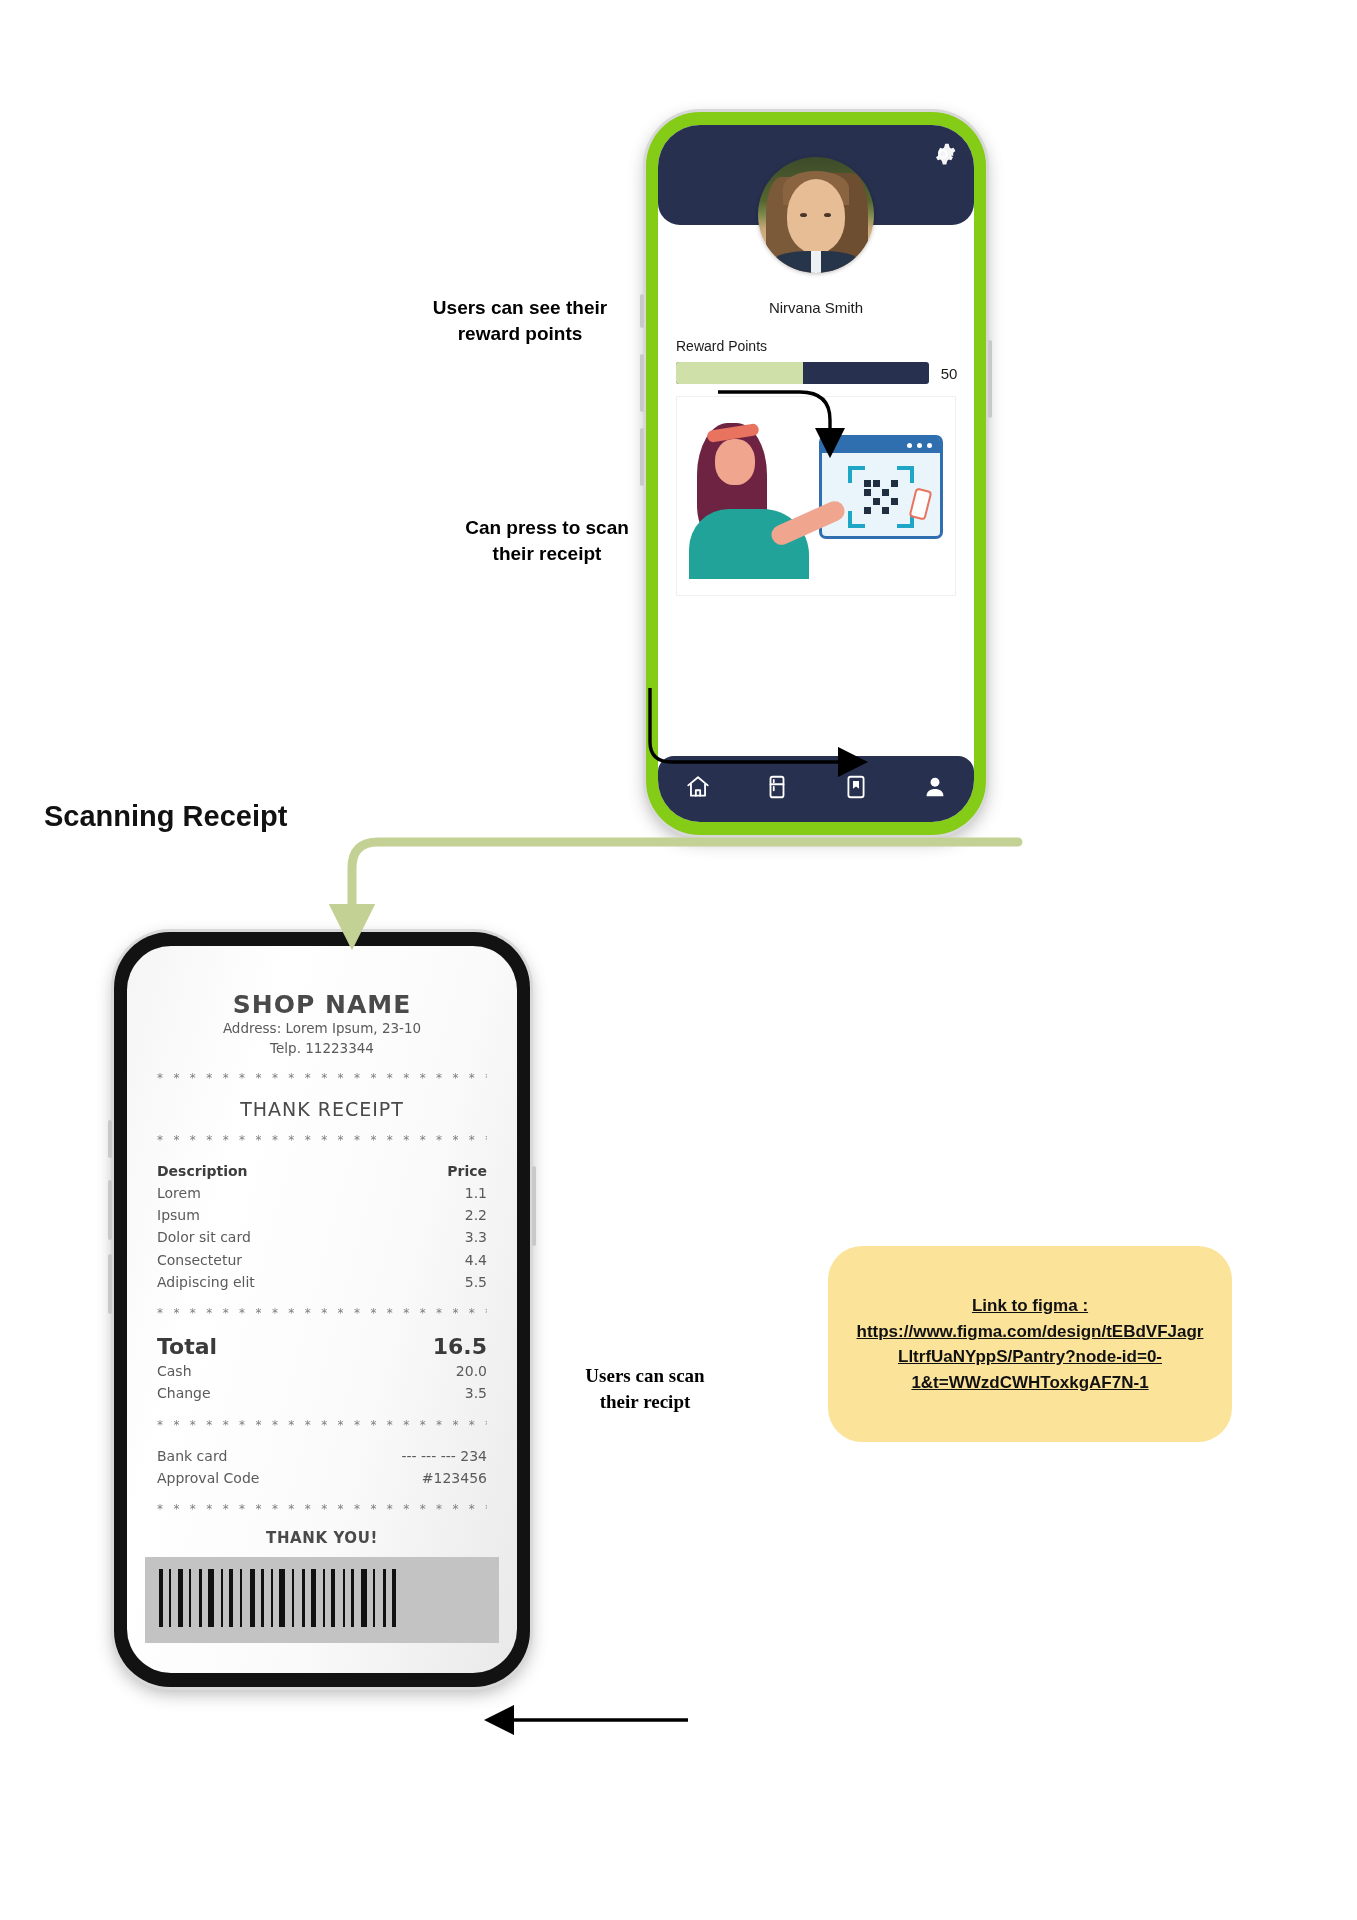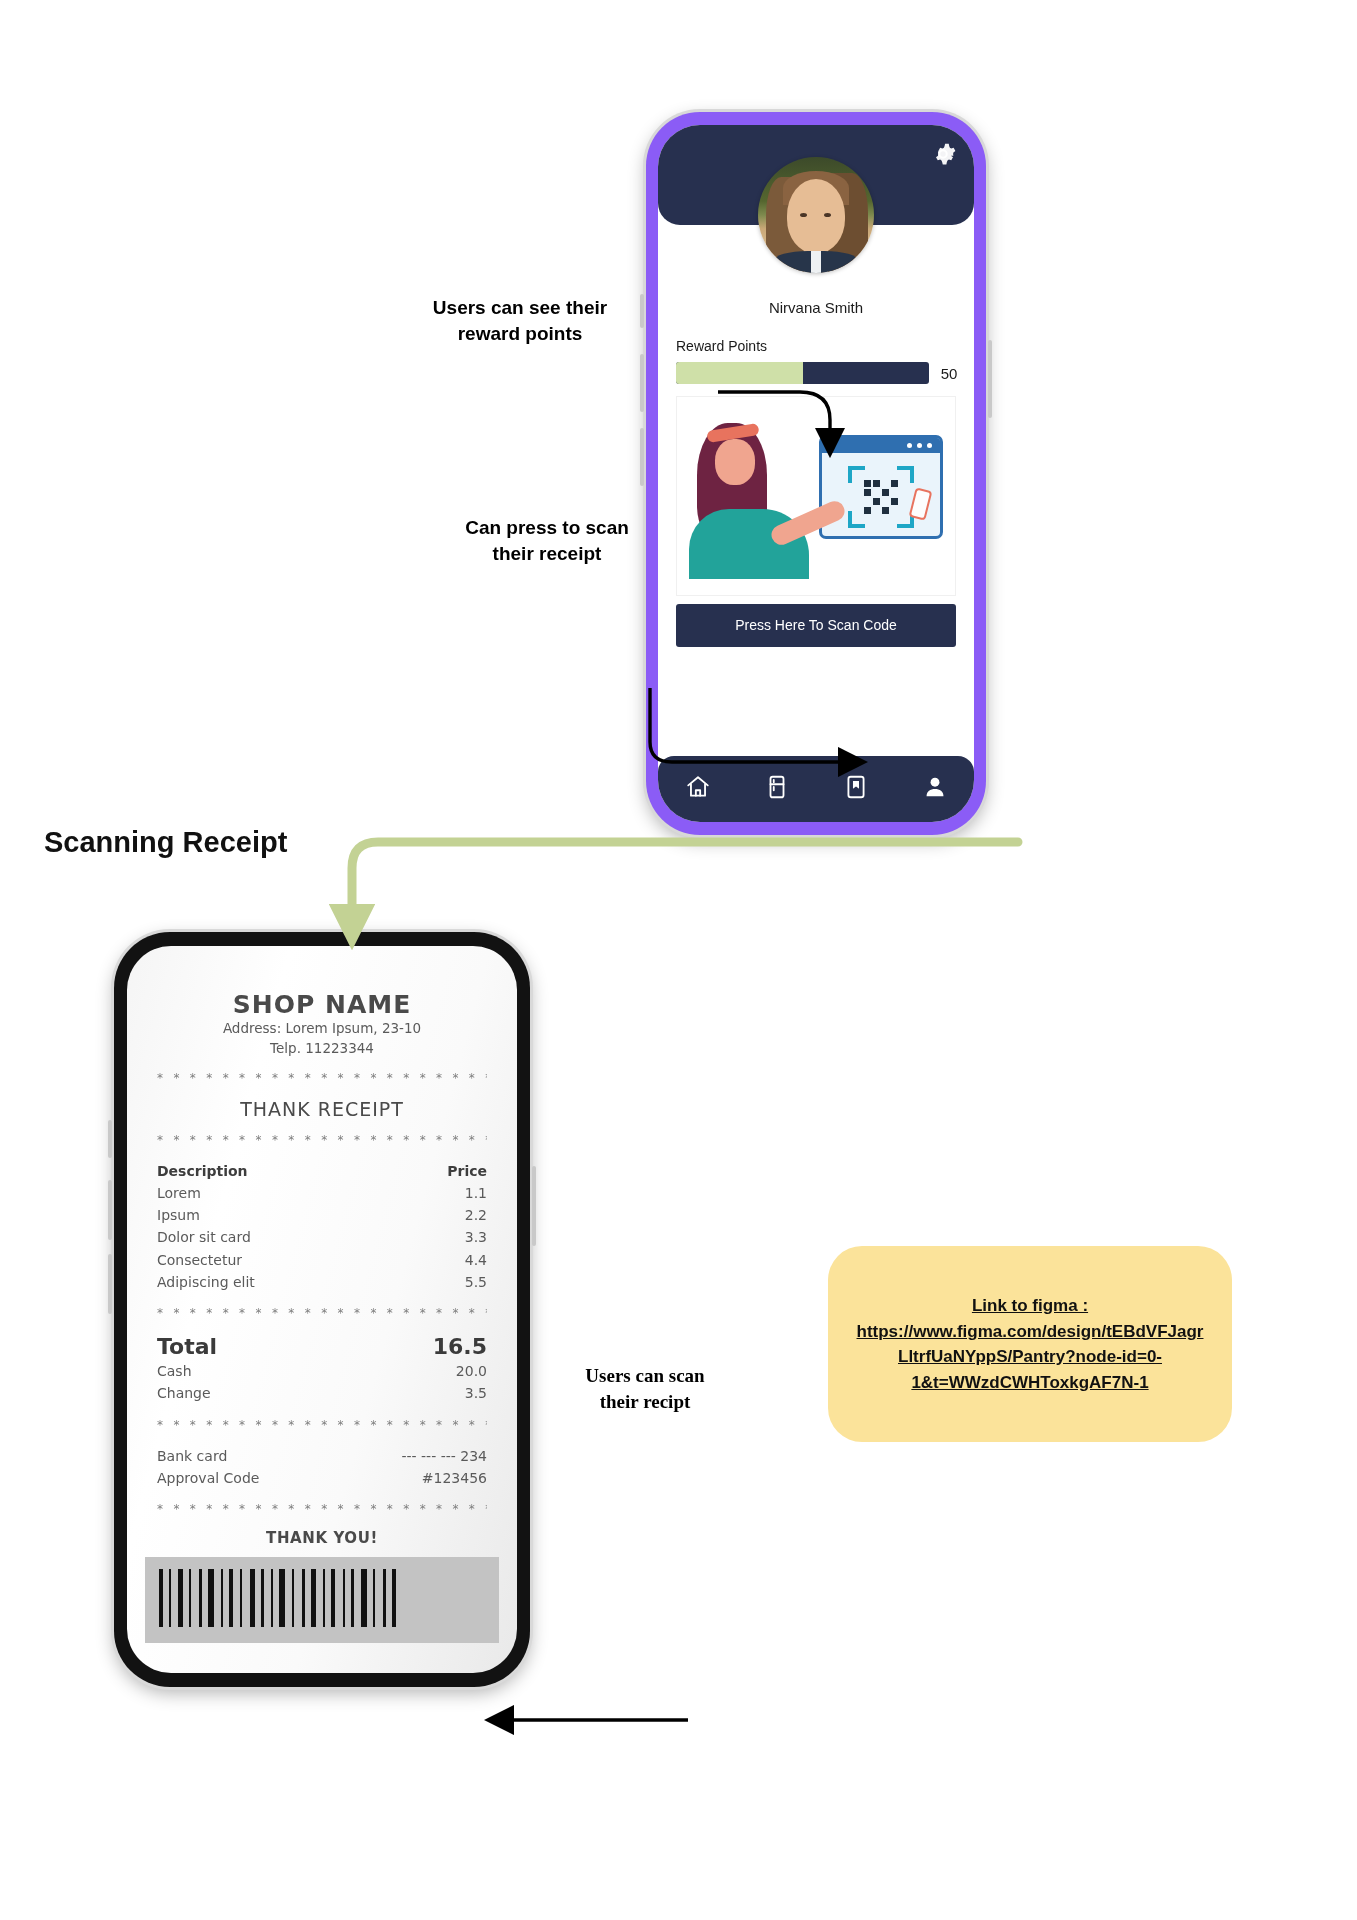--- a/index.html
+++ b/index.html
@@ -21,30 +21,30 @@
     text-align: center;
     white-space: pre-line;
   }
 
   
   #title-profile {
     position: absolute; left: 880px; top: 44px; width: 320px;
     font-size: 30px; font-weight: bold; color: #000; text-align: center;
   }
   #title-scanning {
-    position: absolute; left: 44px; top: 826px;
+    position: absolute; left: 44px; top: 800px;
     font-size: 29px; font-weight: bold; color: #111;
   }
 
   
   #phone1 {
     position: absolute; left: 646px; top: 112px;
     width: 340px; height: 723px;
     border-radius: 54px;
-    background: #8b5cf6;
+    background: #84cc16;
     padding: 13px 12px;
     box-shadow: 0 0 0 3px #d8d8d8, 0 6px 18px rgba(0,0,0,.3);
   }
   #phone1-screen {
     position: relative; width: 100%; height: 100%;
     border-radius: 42px; background: #ffffff; overflow: hidden;
     display: flex; flex-direction: column;
   }
   .side-btn {
     position: absolute; width: 4px; border-radius: 3px;
@@ -317,21 +317,20 @@
         </span>
         <span class="ill-hair"></span>
         <span class="ill-body"></span>
         <span class="ill-face"></span>
         <span class="ill-band"></span>
         <span class="ill-arm"></span>
         <span class="ill-phone"></span>
         <span class="ill-floor"></span>
       </div>
 
-      <div id="p1-scan-btn">Press Here To Scan Code</div>
 
       <div id="p1-nav">
         <span class="nav-icon">
           <svg width="26" height="26" viewBox="0 0 24 24" fill="none" stroke="#ffffff" stroke-width="1.7" stroke-linecap="round" stroke-linejoin="round">
             <path d="M3 10.5 12 3l9 7.5"></path>
               <path d="M5.5 9.5V20h13V9.5"></path>
               <path d="M10 20v-5h4v5"></path>
           </svg>
         </span>
         <span class="nav-icon">

